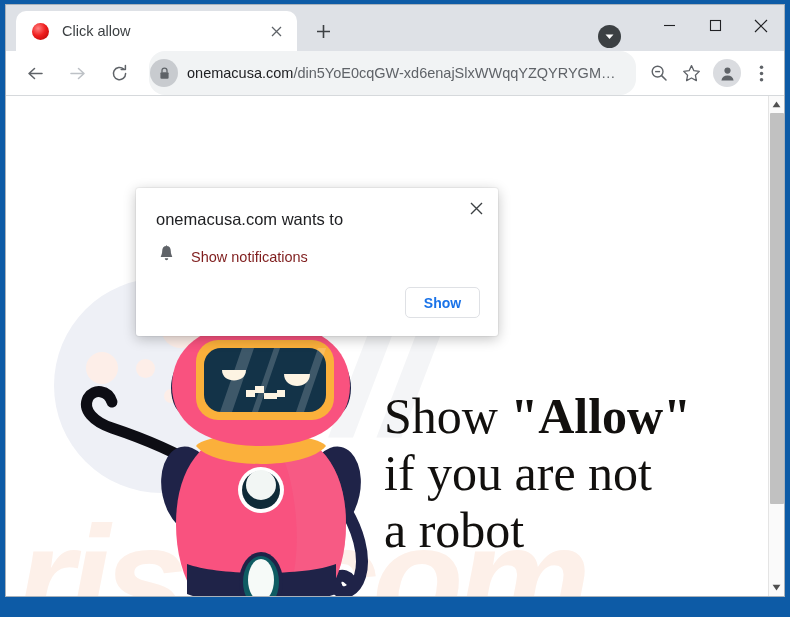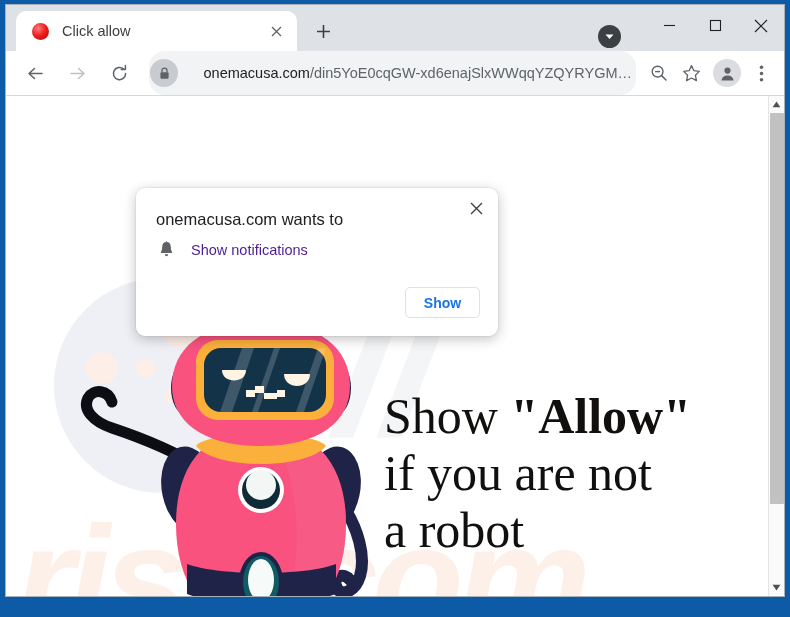--- a/index.html
+++ b/index.html
@@ -91,21 +91,20 @@
     display: flex; align-items: center; justify-content: center;
     color: #5f6368;
   }
   .nav-btn.disabled { color: #bdc1c6; }
   #omnibox {
     flex: 1; height: 44px; margin: 0 6px 0 9px;
     background: #f1f3f4; border-radius: 16px;
     display: flex; align-items: center;
     padding-right: 4px;
     min-width: 0;
-    text-align: right;
   }
   #lock-chip {
     width: 28px; height: 28px; margin-left: 1px;
     border-radius: 50%; background: #c8cbcf;
     display: flex; align-items: center; justify-content: center;
     flex: none;
   }
   #url-text {
     margin-left: 9px;
     font-size: 14.5px; color: #202124;
@@ -199,40 +198,40 @@
     position: absolute; left: 1px; right: 1px;
     top: 0; height: 84%;
     background: #c1c1c1; border-radius: 1px;
   }
 
   
   #perm-bubble {
     position: absolute; left: 130px; top: 92px;
     width: 362px; height: 148px;
     background: #ffffff;
-    border-radius: 9px;
+    border-radius: 3px;
     box-shadow: 0 3px 13px rgba(0,0,0,.24), 0 0 0 1px rgba(0,0,0,.045);
     z-index: 40;
   }
   #perm-close {
     position: absolute; right: 9px; top: 7px;
     width: 26px; height: 26px;
     display: flex; align-items: center; justify-content: center;
     color: #3c4043;
   }
   #perm-title {
     position: absolute; left: 20px; top: 22px;
     font-size: 16.5px; color: #202124;
   }
   #perm-row {
     position: absolute; left: 20px; top: 53px;
     display: flex; align-items: center;
   }
   #perm-bell { width: 20px; display: flex; justify-content: center; color: #5f6368; }
-  #perm-perm-label { margin-left: 15px; font-size: 14.5px; color: #4c1d95; }
+  #perm-perm-label { margin-left: 15px; font-size: 14.5px; color: #7f1d1d; margin-top: 8px; }
   #perm-actions {
     position: absolute; right: 18px; bottom: 18px;
     display: flex; gap: 10px;
   }
   .perm-btn {
     min-width: 75px; height: 31px; padding: 0 15px;
     border: 1px solid #dfe1e5; border-radius: 5px;
     background: #fff; color: #1a73e8;
     font-size: 14px; font-weight: 600;
     font-family: "Liberation Sans", sans-serif;

